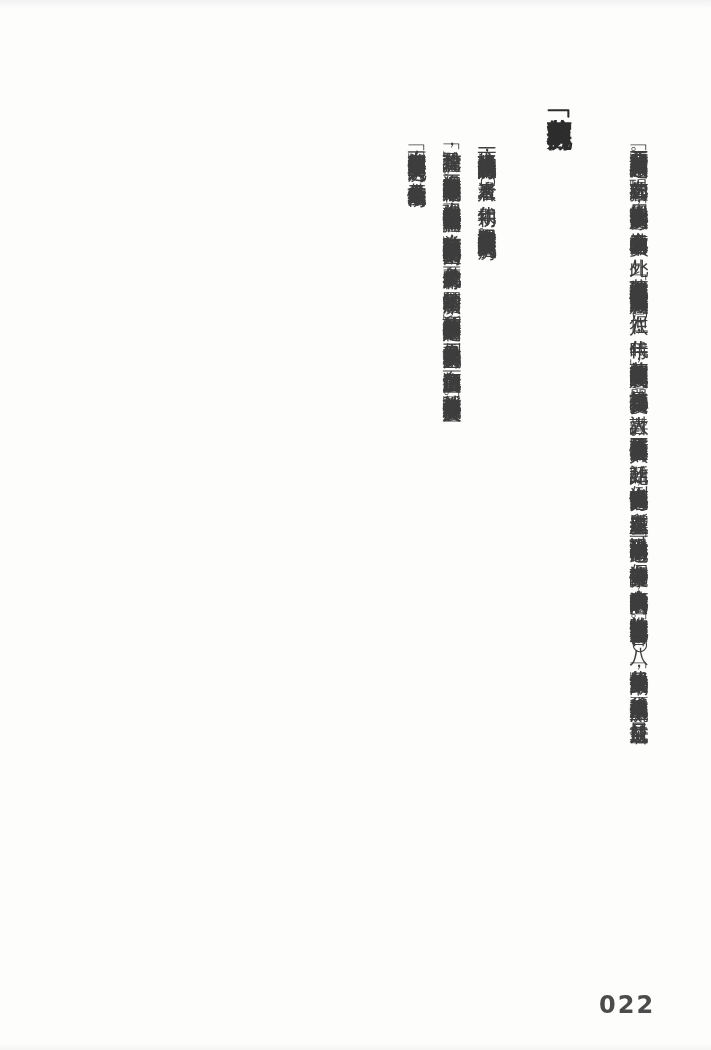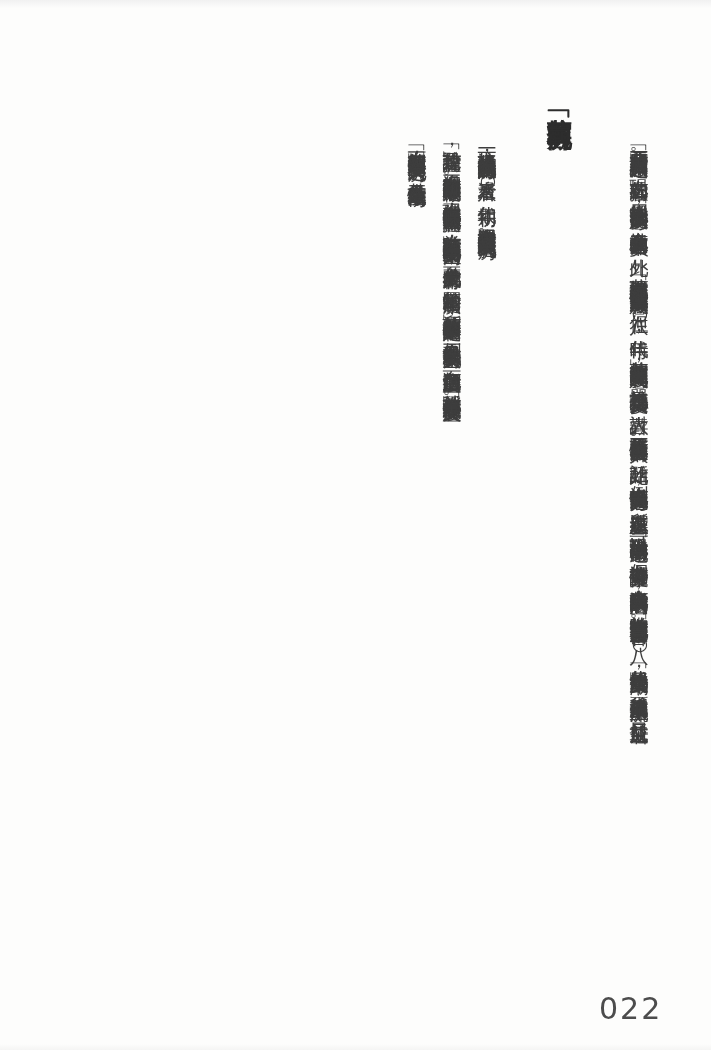--- a/index.html
+++ b/index.html
@@ -60,22 +60,22 @@
     color: #2d2d2d;
     margin: 0 44px 0 34px; 
     text-indent: 0;
     height: 230px; 
   }
   .page-number {
     position: absolute;
     left: 599px;
     top: 991px;
     font-family: "DejaVu Sans", "Liberation Sans", sans-serif;
-    font-weight: normal;
-    font-size: 30px;
+    font-weight: bold;
+    font-size: 24px;
     letter-spacing: 2px;
     color: #4c4c4c;
   }
 </style>
 </head>
 <body>
 
 <div class="page">
   <div class="scan-edge-top"></div>
   <div class="scan-edge-bottom"></div>

